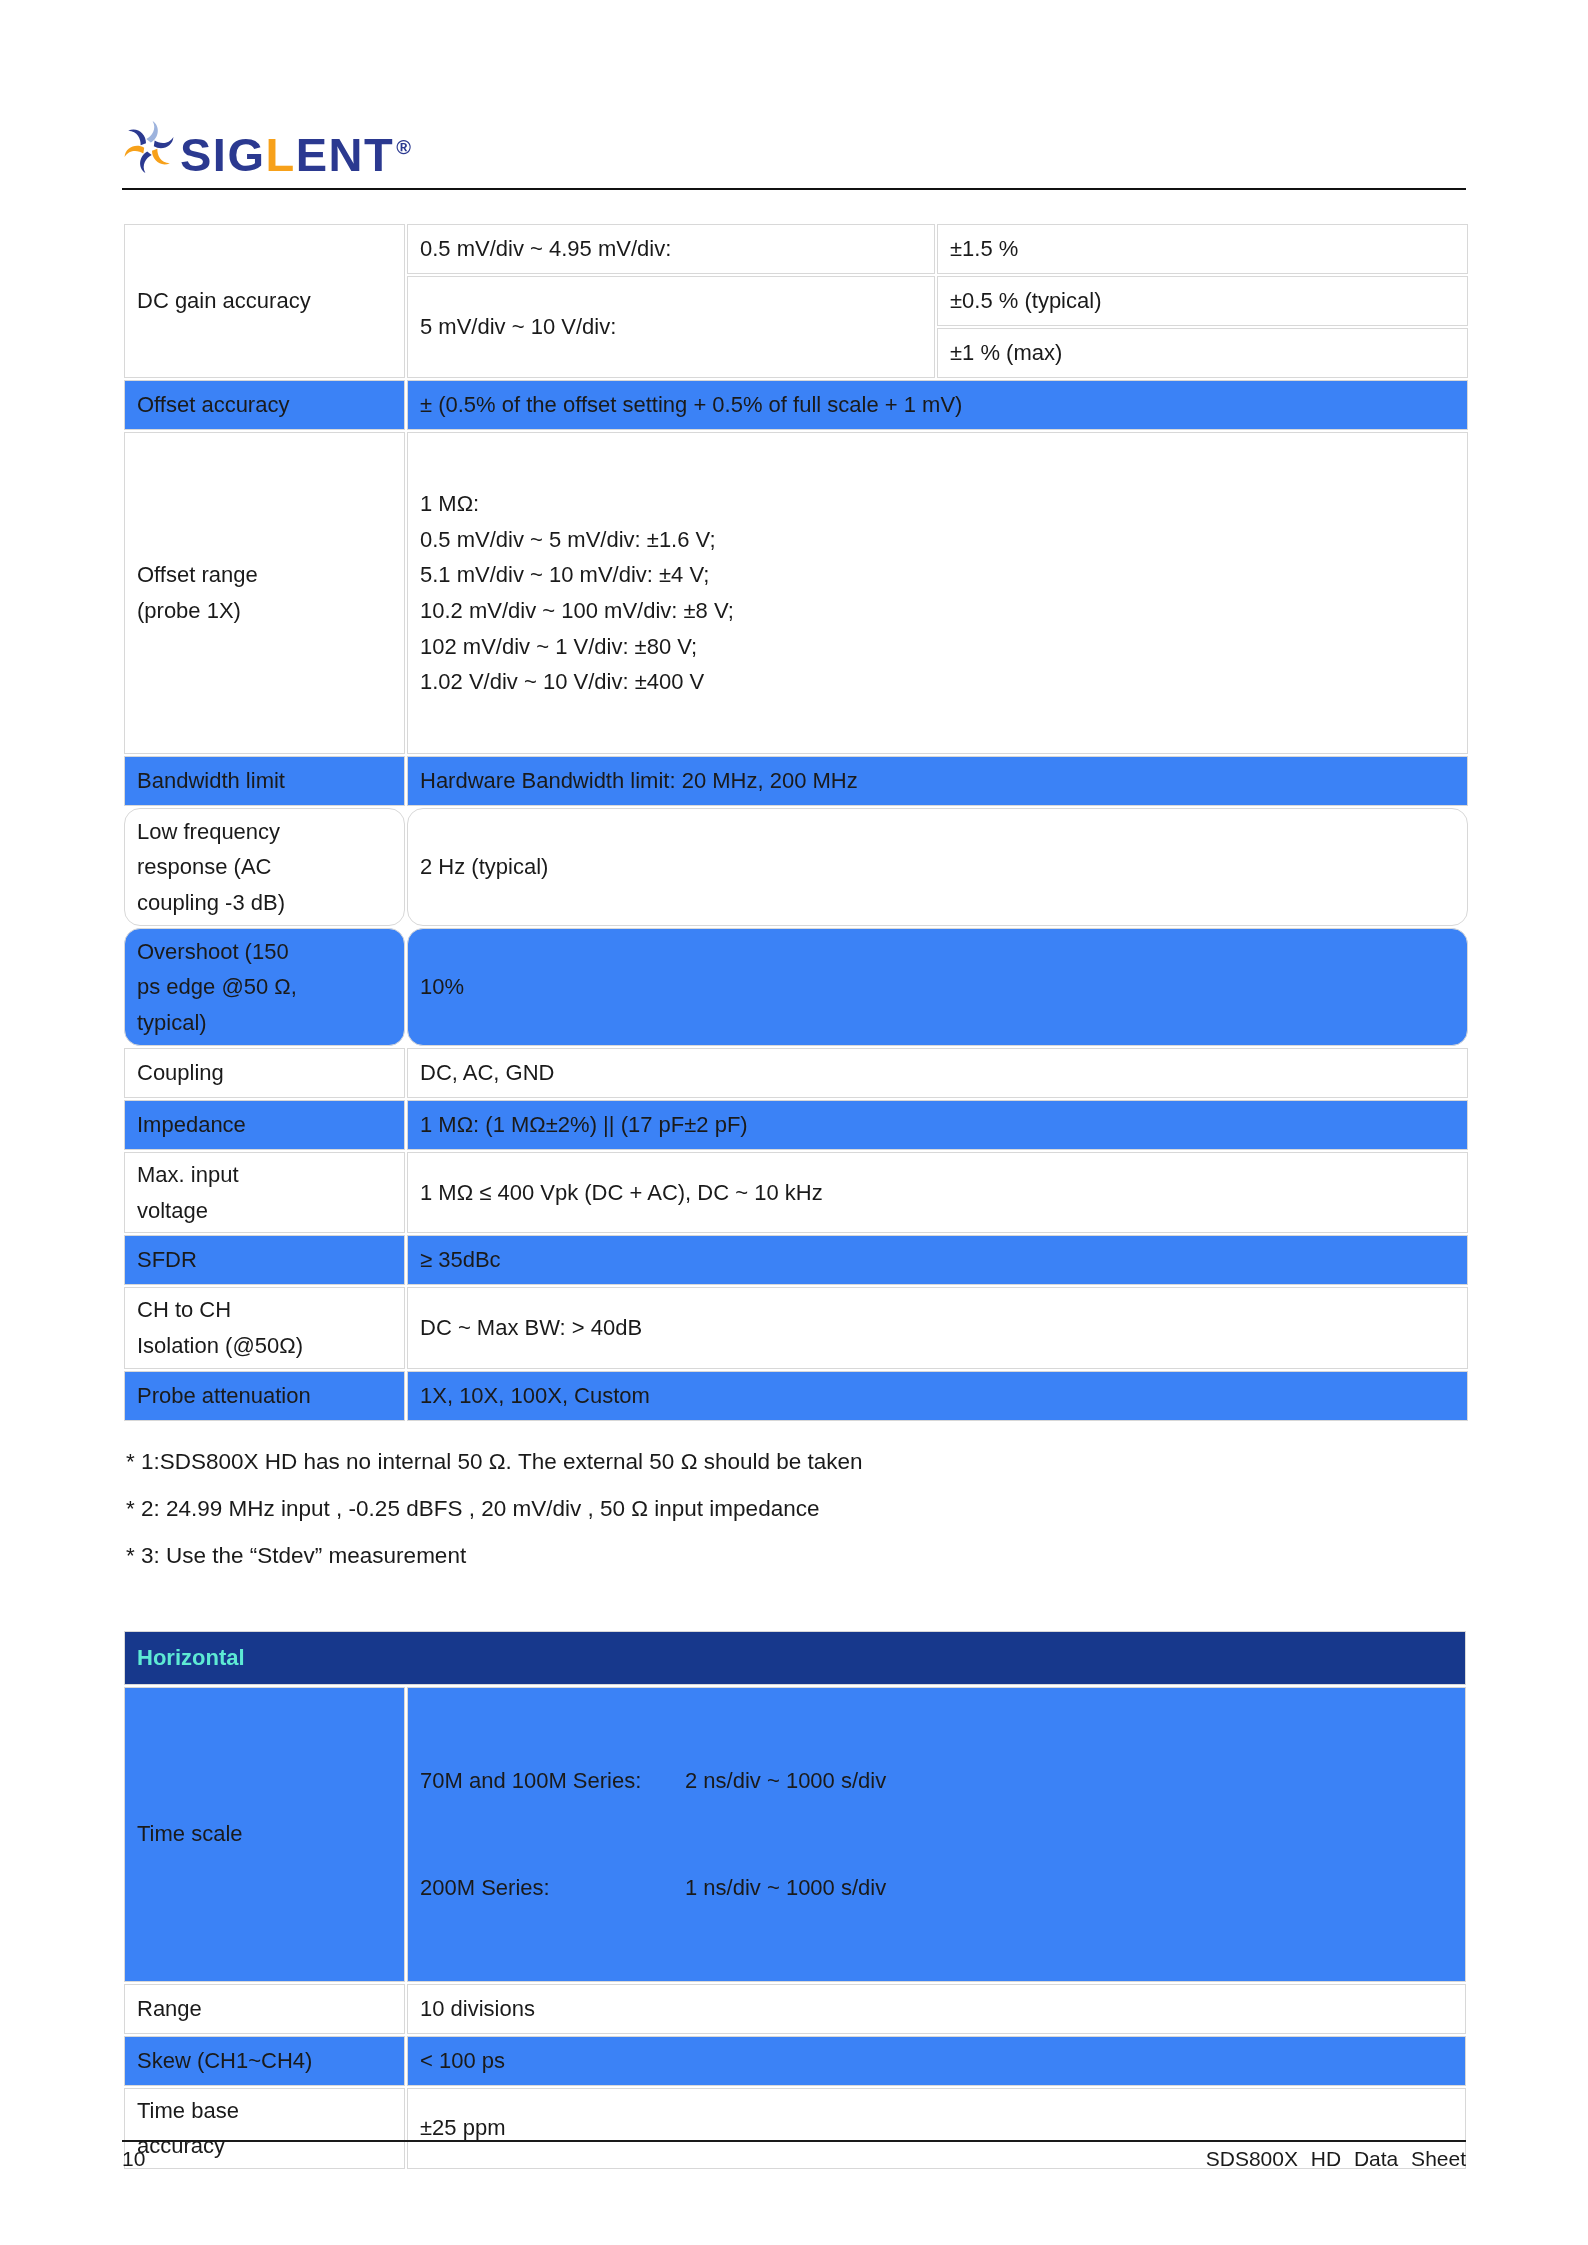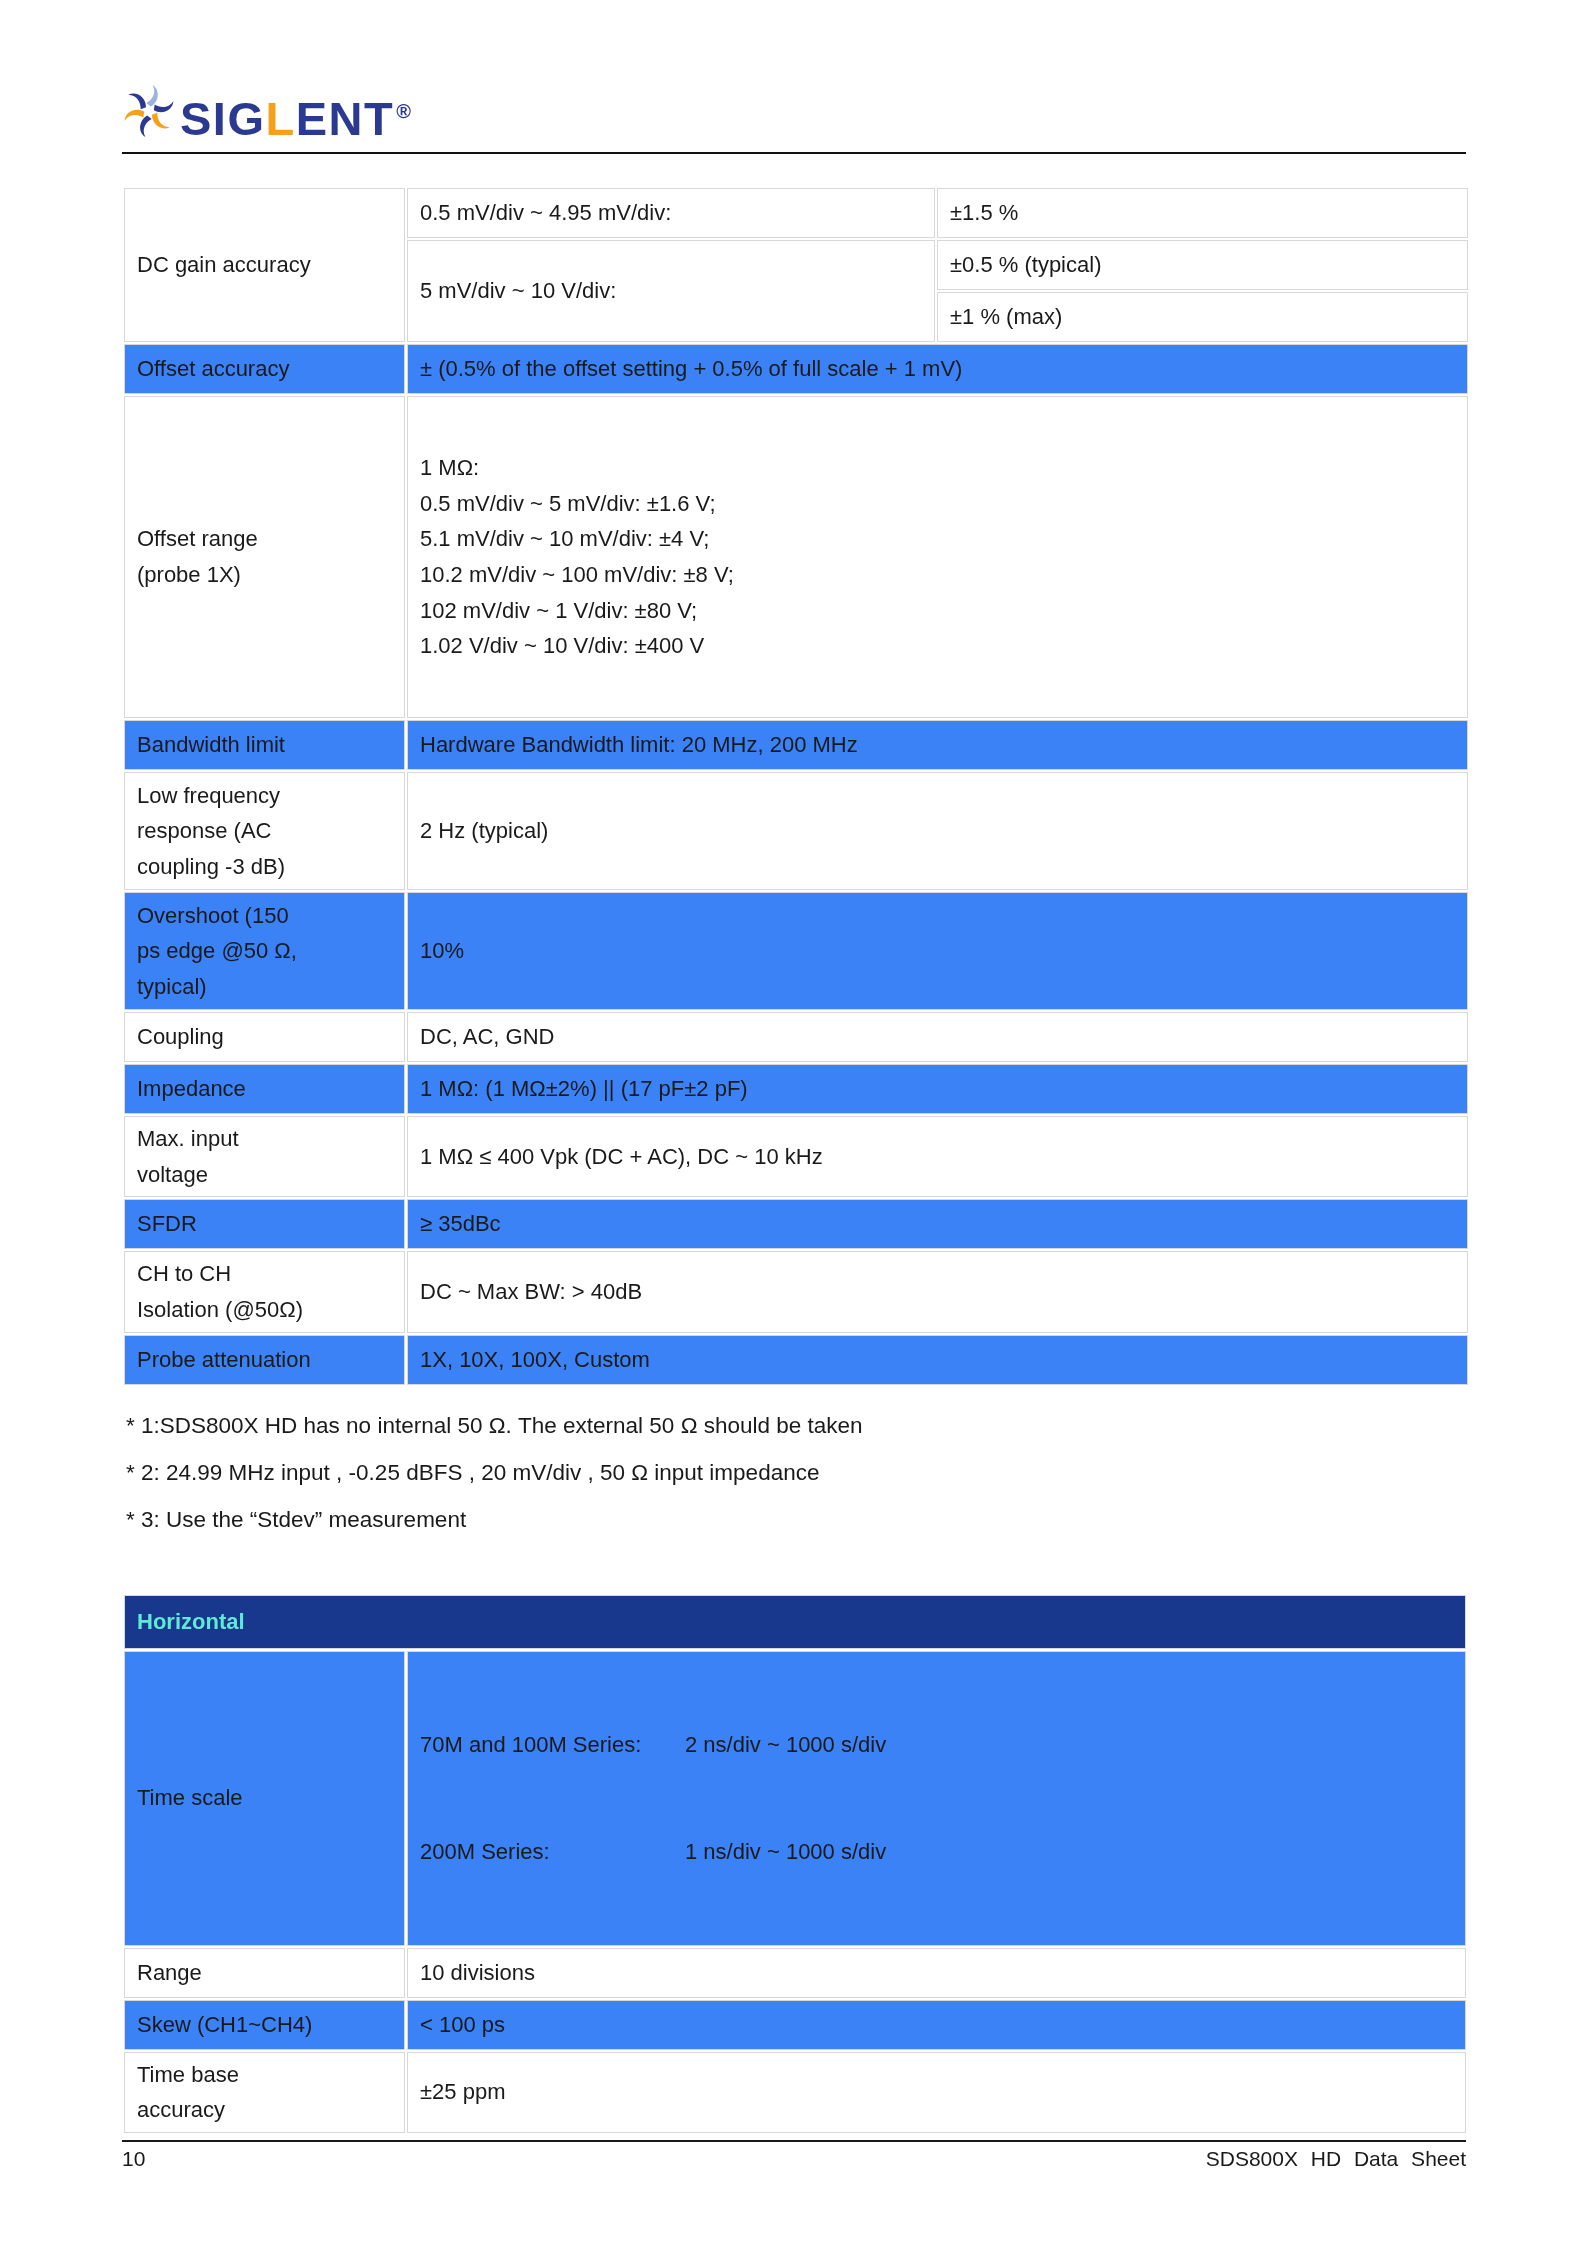--- a/index.html
+++ b/index.html
@@ -1,41 +1,41 @@
 <!DOCTYPE html>
 <html><head>
 <meta charset="utf-8">
 <style>
   html,body { margin:0; padding:0; background:#ffffff; }
   body { font-family: "Liberation Sans", sans-serif; color:#1a1a1a; }
   .page { position:relative; width:1588px; height:2245px; background:#fff; overflow:hidden; }
   .content { margin:0 122px; }
 
   
-  .header { padding-top:82px; }
+  .header { padding-top:118px; }
   .logo-row { display:flex; align-items:flex-start; gap:4px; height:62px; }
   .logo-mark { margin-top:2px; }
   .logo-text { font-size:47px; font-weight:bold; color:#2b3990; letter-spacing:1.5px; line-height:58px; }
   .logo-text .accent { color:#f7a11a; }
   .logo-reg { font-size:20px; color:#2b3990; vertical-align:super; font-weight:bold; margin-left:2px; }
   .top-rule { height:2px; background:#111; margin-top:8px; }
 
   
   table.spec { border-collapse:separate; border-spacing:2px; width:1344px; table-layout:fixed; }
   table.spec td { border:1px solid #d8d8d8; vertical-align:middle; font-size:22px; line-height:1.62;
                   padding:4px 10px 4px 12px; background:#ffffff; white-space:pre-wrap; }
   table.spec td.val { }
   tr.shaded td { background:#3b82f6; }
   .t1 { margin-top:32px; }
   .h40  td { height:40px; }
   .h44  td { height:44px; }
   .h47  td { height:40px; }
   .h78  td { height:70px; }
   .h80  td { height:72px; }
-  .h116 td { height:108px; }
+  .h116 td { height:108px;border-radius:16px; }
   .h320 td { height:312px; }
 
   
   td.band { background:#17388c !important; border:1px solid #17388c; color:#5eead4;
             font-weight:bold; font-size:24px; padding-left:14px; }
 
   
   .footnotes { margin-top:26px; }
   .footnote { font-size:22.5px; margin:0 0 21px 4px; }
 

